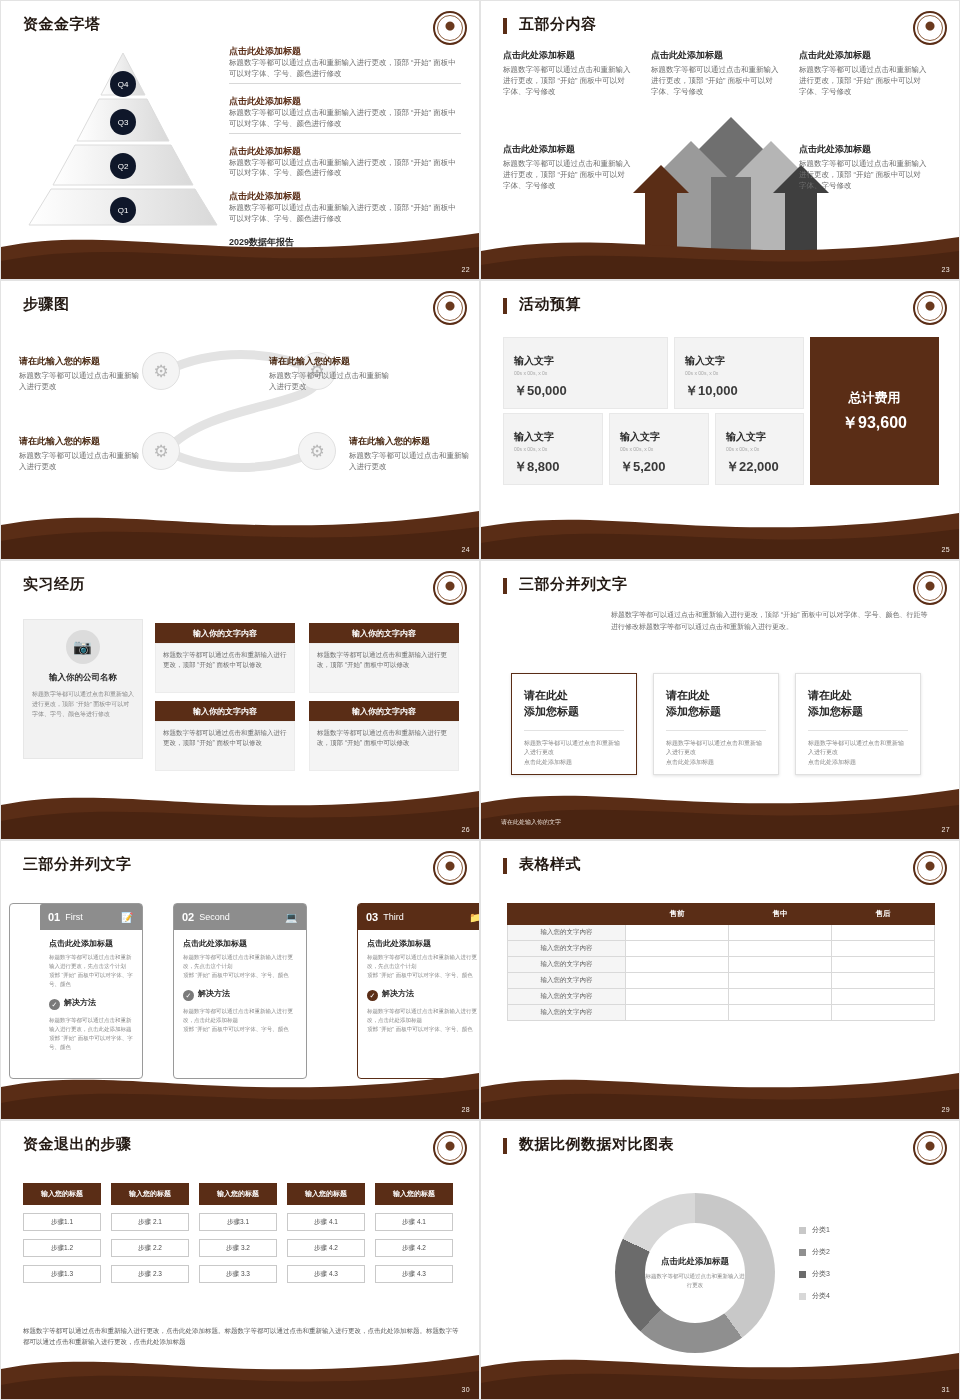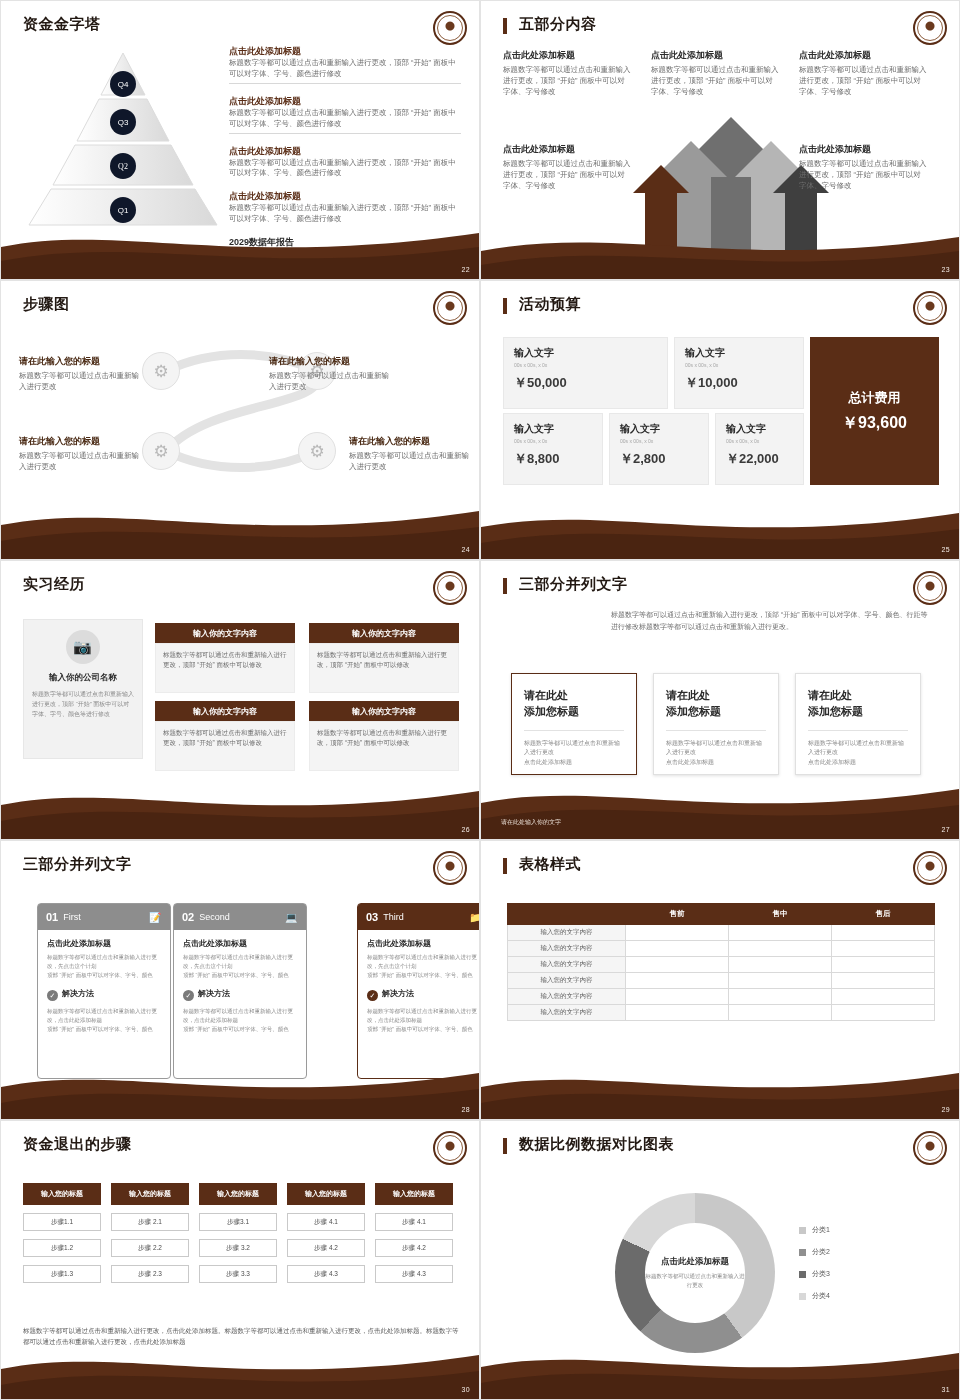--- a/index.html
+++ b/index.html
@@ -95,21 +95,21 @@
     color: #b9b9b9; font-size: 17px;
   }
   .stepblk { position: absolute; width: 120px; margin-top: 12px; }
   .stepblk .h-ttl { color: #4a2a14; margin-bottom: 3px; }
 
   
   .bcard {
     position: absolute; background: #f3f3f3; border: 1px solid #e8e8e8;
     overflow: hidden;
   }
-  .bcard .lbl { font-size: 10px; font-weight: bold; color: #2b2b2b; margin: 8px 0 0 10px; }
+  .bcard .lbl { font-size: 10px; font-weight: bold; color: #2b2b2b; margin: 16px 0 0 10px; }
   .bcard .dim { font-size: 5px; color: #a5a5a5; margin: 2px 0 0 10px; }
   .bcard .amt { font-size: 13px; font-weight: bold; color: #3a3a3a; margin: 6px 0 0 10px; }
   .btotal {
     position: absolute; background: #5a2d16; color: #fff;
     display: flex; flex-direction: column; align-items: center; justify-content: center;
   }
   .btotal .t1 { font-size: 13px; font-weight: bold; }
   .btotal .t2 { font-size: 16px; font-weight: bold; margin-top: 6px; }
 
   
@@ -235,21 +235,21 @@
               <stop offset="1" stop-color="#d9d9d9"></stop>
           </linearGradient>
         </defs>
         <polygon points="100,4 122,46 78,46" fill="url(#g1)" stroke="#dcdcdc"></polygon>
         <polygon points="76,50 124,50 146,92 54,92" fill="url(#g1)" stroke="#dcdcdc"></polygon>
         <polygon points="52,96 148,96 170,136 30,136" fill="url(#g1)" stroke="#dcdcdc"></polygon>
         <polygon points="28,140 172,140 194,176 6,176" fill="url(#g1)" stroke="#dcdcdc"></polygon>
       </svg>
       <div class="cap" style="left:87px; top:22px;">Q4</div>
       <div class="cap" style="left:87px; top:60px;">Q3</div>
-      <div class="cap" style="left:87px; top:104px;font-family:Liberation Serif, serif;">Q2</div>
+      <div class="cap" style="left:87px; top:104px;">Q2</div>
       <div class="cap" style="left:87px; top:148px;">Q1</div>
     </div>
 
     <div class="pyr-rows">
       <div class="pyr-row">
         <div class="h-ttl">点击此处添加标题</div>
         <div class="h-sub">标题数字等都可以通过点击和重新输入进行更改，顶部 “开始” 面板中可以对字体、字号、颜色进行修改</div>
         <div class="pyr-line"></div>
       </div>
       <div class="pyr-row">
@@ -375,21 +375,21 @@
       <div class="amt">￥10,000</div>
     </div>
     <div class="bcard" style="left:22px; top:132px; width:100px; height:72px;">
       <div class="lbl">输入文字</div>
       <div class="dim">00s x 00s, x 0x</div>
       <div class="amt">￥8,800</div>
     </div>
     <div class="bcard" style="left:128px; top:132px; width:100px; height:72px;">
       <div class="lbl">输入文字</div>
       <div class="dim">00s x 00s, x 0x</div>
-      <div class="amt">￥2,800</div>
+      <div class="amt">￥5,200</div>
     </div>
     <div class="bcard" style="left:234px; top:132px; width:89px; height:72px;">
       <div class="lbl">输入文字</div>
       <div class="dim">00s x 00s, x 0x</div>
       <div class="amt">￥22,000</div>
     </div>
     <div class="btotal" style="left:329px; top:56px; width:129px; height:148px;">
       <div class="t1">总计费用</div>
       <div class="t2">￥93,600</div>
     </div>
@@ -469,21 +469,21 @@
       </svg>
     </div>
     <div style="position:absolute;left:20px;bottom:12px;font-size:6px;color:#e8ddd4;z-index:6;">请在此处输入你的文字</div>
     <div class="pagenum">27</div>
   </div>
 
   <div class="slide">
     <div class="stitle">三部分并列文字</div>
     <div class="logo"></div>
 
-    <div class="ncard" style="left:36px;">
+    <div class="ncard" style="left:8px;padding-left:30px;">
       <div class="nhead">
         <span class="n">01</span>
         <span class="n2">First</span>
         <span class="ic">📝</span>
       </div>
       <div class="nbody">
         <div class="t">点击此处添加标题</div>
         <div class="p">标题数字等都可以通过点击和重新输入进行更改，先点击这个计划</div>
         <div class="p">顶部 “开始” 面板中可以对字体、字号、颜色</div>
         <div class="nsol">

